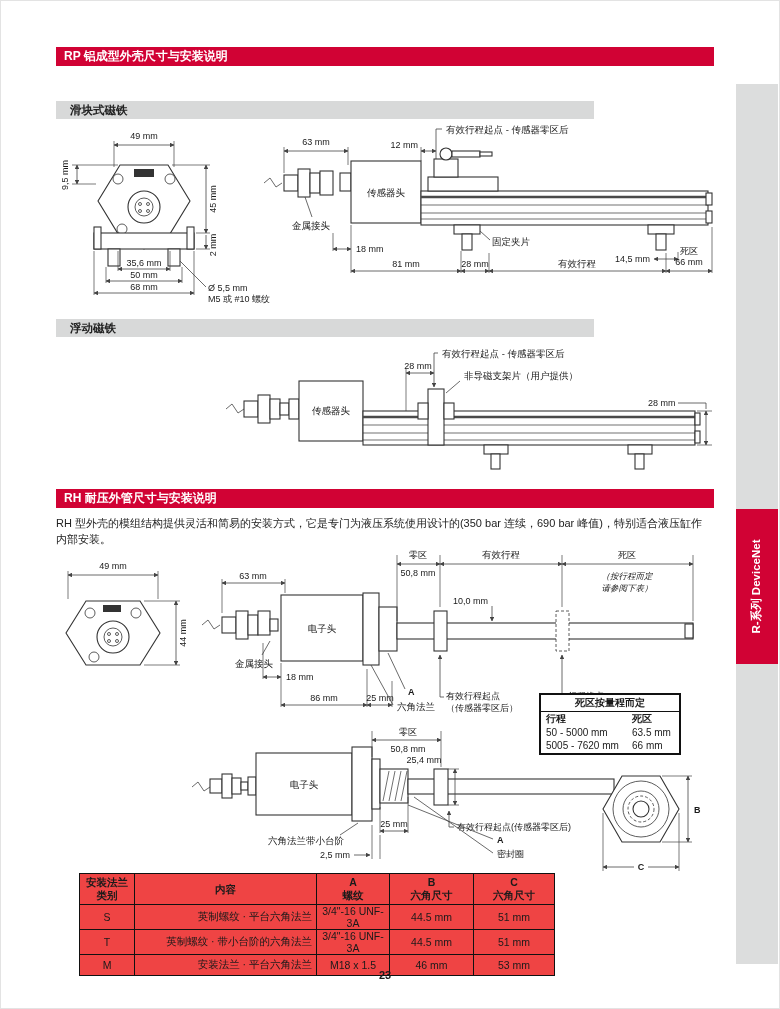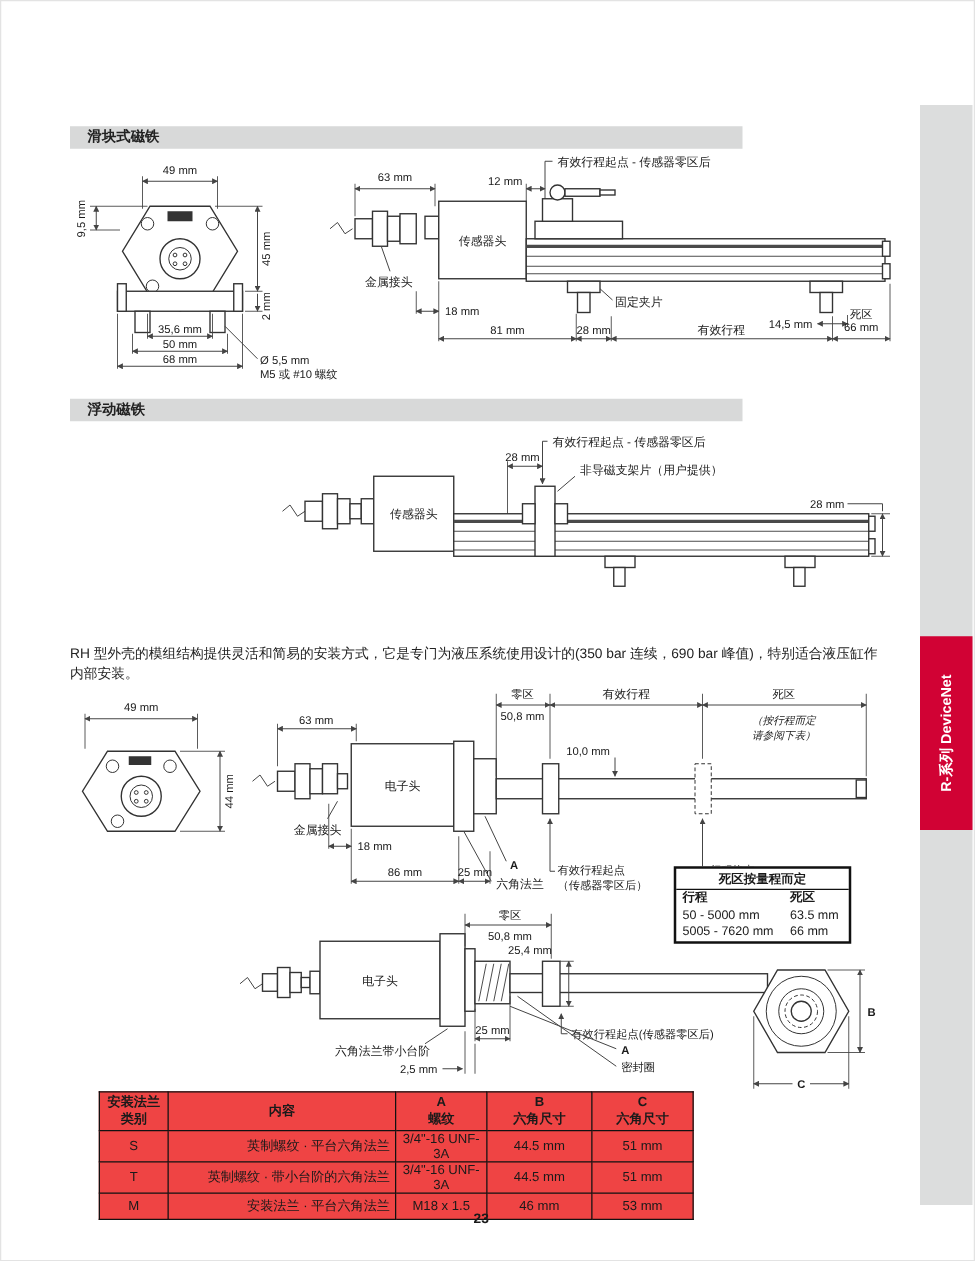--- a/index.html
+++ b/index.html
@@ -41,20 +41,21 @@
   .sidetab{position:absolute;left:735px;top:508px;width:42px;height:155px;background:var(--red,#d10234);
            display:flex;align-items:center;justify-content:center;}
   .sidetab span{transform:rotate(-90deg);white-space:nowrap;color:#fff;font-weight:bold;font-size:11.5px;}
   .pagenum{position:absolute;left:0;top:968px;width:768px;text-align:center;font-size:11px;font-weight:bold;}
 </style>
 </head>
 <body>
 
 <div id="page">
 
+  <div class="redbar" style="top:46px">RP 铝成型外壳尺寸与安装说明</div>
   <div class="graybar" style="top:100px">滑块式磁铁</div>
 
   <svg style="top:120px" width="658" height="198" viewBox="0 0 658 198">
     <defs>
       <marker id="a1" viewBox="0 0 10 10" refX="9" refY="5" markerWidth="6" markerHeight="6" orient="auto-start-reverse">
         <path d="M0,0 L10,5 L0,10 z" fill="#444"></path>
       </marker>
     </defs>
 
     <text x="88" y="18" text-anchor="middle">49 mm</text>
@@ -203,20 +204,21 @@
     <rect class="part" x="435" y="111" width="9" height="15"></rect>
     <rect class="part" x="572" y="102" width="24" height="9"></rect>
     <rect class="part" x="579" y="111" width="9" height="15"></rect>
     <text x="592" y="63">28 mm</text>
     <polyline class="ldr" points="622,60 650,60 650,66"></polyline>
     <line class="ext" x1="641" y1="68" x2="656" y2="68"></line>
       <line class="ext" x1="641" y1="102" x2="656" y2="102"></line>
     <line class="dim" x1="650" y1="68" x2="650" y2="102" marker-start="url(#a2)" marker-end="url(#a2)"></line>
   </svg>
 
+  <div class="redbar" style="top:488px">RH 耐压外管尺寸与安装说明</div>
   <div class="para" style="top:514px">RH 型外壳的模组结构提供灵活和简易的安装方式，它是专门为液压系统使用设计的(350 bar 连续，690 bar 峰值)，特别适合液压缸作内部安装。</div>
 
   <svg style="top:548px" width="658" height="200" viewBox="0 0 658 200">
     <defs>
       <marker id="a3" viewBox="0 0 10 10" refX="9" refY="5" markerWidth="6" markerHeight="6" orient="auto-start-reverse">
         <path d="M0,0 L10,5 L0,10 z" fill="#444"></path>
       </marker>
     </defs>
 
     <text x="57" y="20" text-anchor="middle">49 mm</text>

